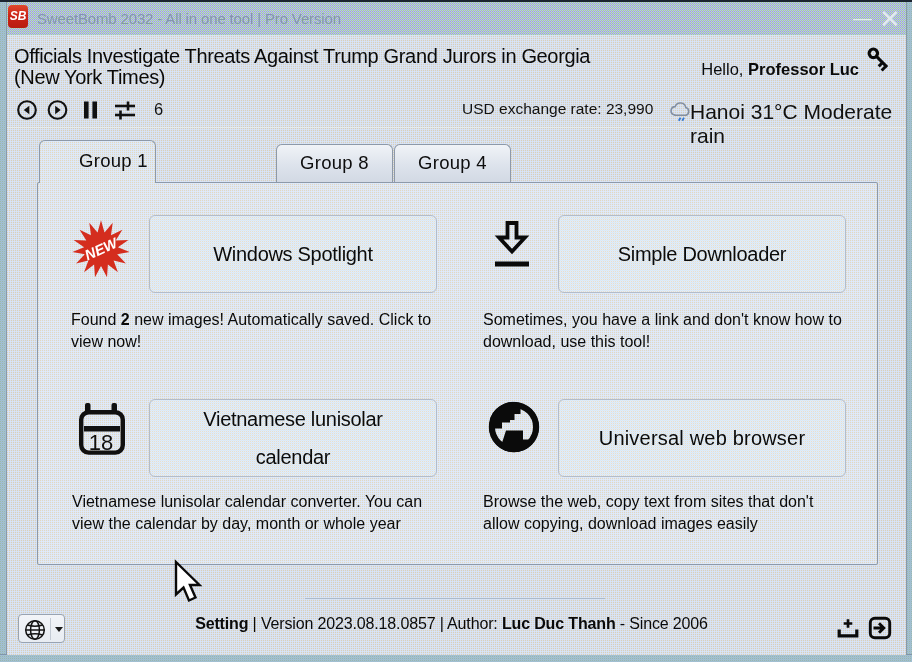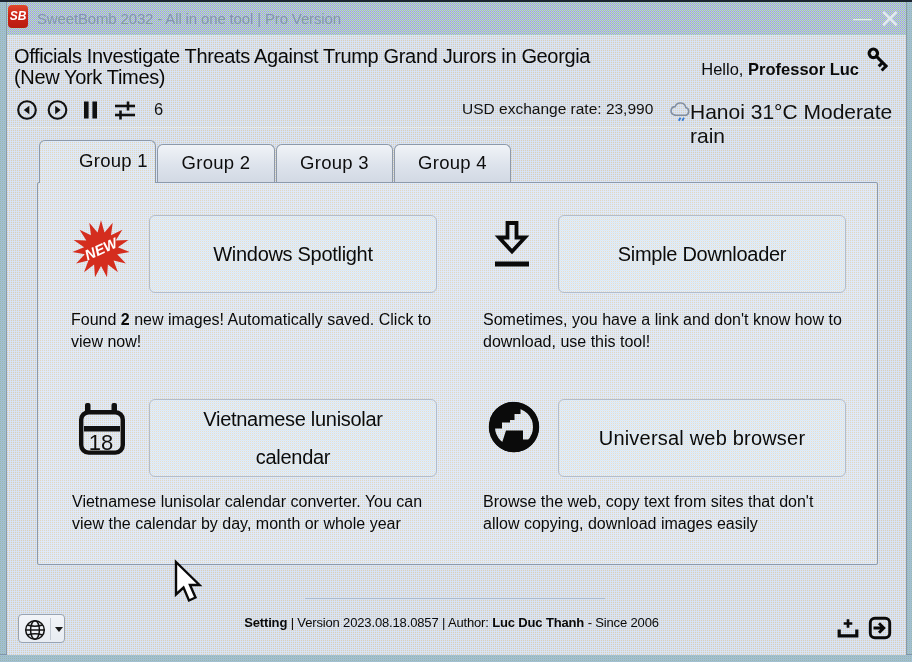--- a/index.html
+++ b/index.html
@@ -91,21 +91,21 @@
 
   #langbtn { position:absolute; left:11px; top:579px; width:47px; height:29px;
     background:linear-gradient(180deg,#f2f4f8 0%, #e8ecf2 100%);
     border:1px solid #99a3b1; border-radius:4px; }
   #langbtn .sep { position:absolute; left:31px; top:3px; width:1px; height:22px; background:#c3cad4; }
   #langbtn svg { position:absolute; left:4px; top:3px; }
   #langbtn .caret { position:absolute; left:36px; top:12px; width:0; height:0;
     border-left:4.5px solid transparent; border-right:4.5px solid transparent; border-top:5.5px solid #1a1a1a; }
 
   #botsep { position:absolute; left:298px; top:563px; width:300px; height:1px; background:#aebbc9; }
-  #bottext { position:absolute; left:-5px; top:580px; width:899px; text-align:center; font-size:13px; letter-spacing:-0.15px; color:#0a0a0a; }
+  #bottext { position:absolute; left:-5px; top:580px; width:899px; text-align:center; font-size:16px; letter-spacing:-0.15px; color:#0a0a0a; }
   #boticon1 { position:absolute; left:829px; top:583px; }
   #boticon2 { position:absolute; left:861px; top:581px; }
 </style>
 </head>
 <body>
   <div id="topline"></div>
   <div id="titlebar"></div>
   <div id="leftborder"></div>
   <div id="rightborder"></div>
   <div id="bottomborder"></div>
@@ -144,22 +144,21 @@
       <div id="num6">6</div>
       <div id="usd">USD exchange rate: 23,990</div>
       <svg id="cloudicon" width="26" height="26" viewBox="0 0 26 26">
         <path d="M5 15.8 a4.2 4.2 0 0 1 1.2 -8.2 a5.5 5.5 0 0 1 10.6 1 a4 4 0 0 1 0.3 7.6 l-9.8 0 a4.3 4.3 0 0 1 -2.3 -0.4z" fill="none" stroke="#828fa2" stroke-width="1.6"></path>
         <path d="M11.5 18.6 l-1.7 3.2 M15 18.6 l-1.7 3.2" stroke="#3a7bd0" stroke-width="1.9" fill="none"></path>
       </svg>
       <div id="weather">Hanoi 31°C Moderate rain</div>
     </div>
     <div id="navsep"></div>
 
-    <div id="tab2" class="tab inactive">Group 2</div>
-    <div id="tab3" class="tab inactive">Group 3</div>
+    <div id="tab3" class="tab inactive">Group 8</div>
     <div id="tab4" class="tab inactive">Group 4</div>
     <div id="tab1" class="tab active">Group 1</div>
     <div id="panel">
       <svg id="newbadge" width="58" height="58" viewBox="0 0 58 58">
         <path fill="#d42d1e" d="M29.0,0.2 L32.5,12.4 L40.7,2.7 L39.0,15.2 L50.4,9.7 L43.7,20.5 L56.4,20.1 L45.9,27.2 L57.6,32.0 L45.2,34.3 L53.9,43.4 L41.6,40.4 L45.9,52.3 L35.9,44.5 L35.0,57.2 L29.0,46.0 L23.0,57.2 L22.1,44.5 L12.1,52.3 L16.4,40.4 L4.1,43.4 L12.8,34.3 L0.4,32.0 L12.1,27.2 L1.6,20.1 L14.3,20.5 L7.6,9.7 L19.0,15.2 L17.3,2.7 L25.5,12.4 Z"></path>
         <text x="29" y="34" font-size="14.5" font-weight="bold" font-style="italic" fill="#fff" text-anchor="middle" transform="rotate(-24 29 29)" font-family="Liberation Sans, sans-serif">NEW</text>
       </svg>
       <div id="btn-spotlight" class="bigbtn" style="letter-spacing:-0.3px">Windows Spotlight</div>
       <svg id="dlicon" width="40" height="52" viewBox="0 0 40 52">
         <path d="M15.5 4 h9 v14.5 h8.5 l-13 14 -13 -14 h8.5 z" fill="none" stroke="#0a0a0a" stroke-width="3.8" stroke-linejoin="miter"></path>

